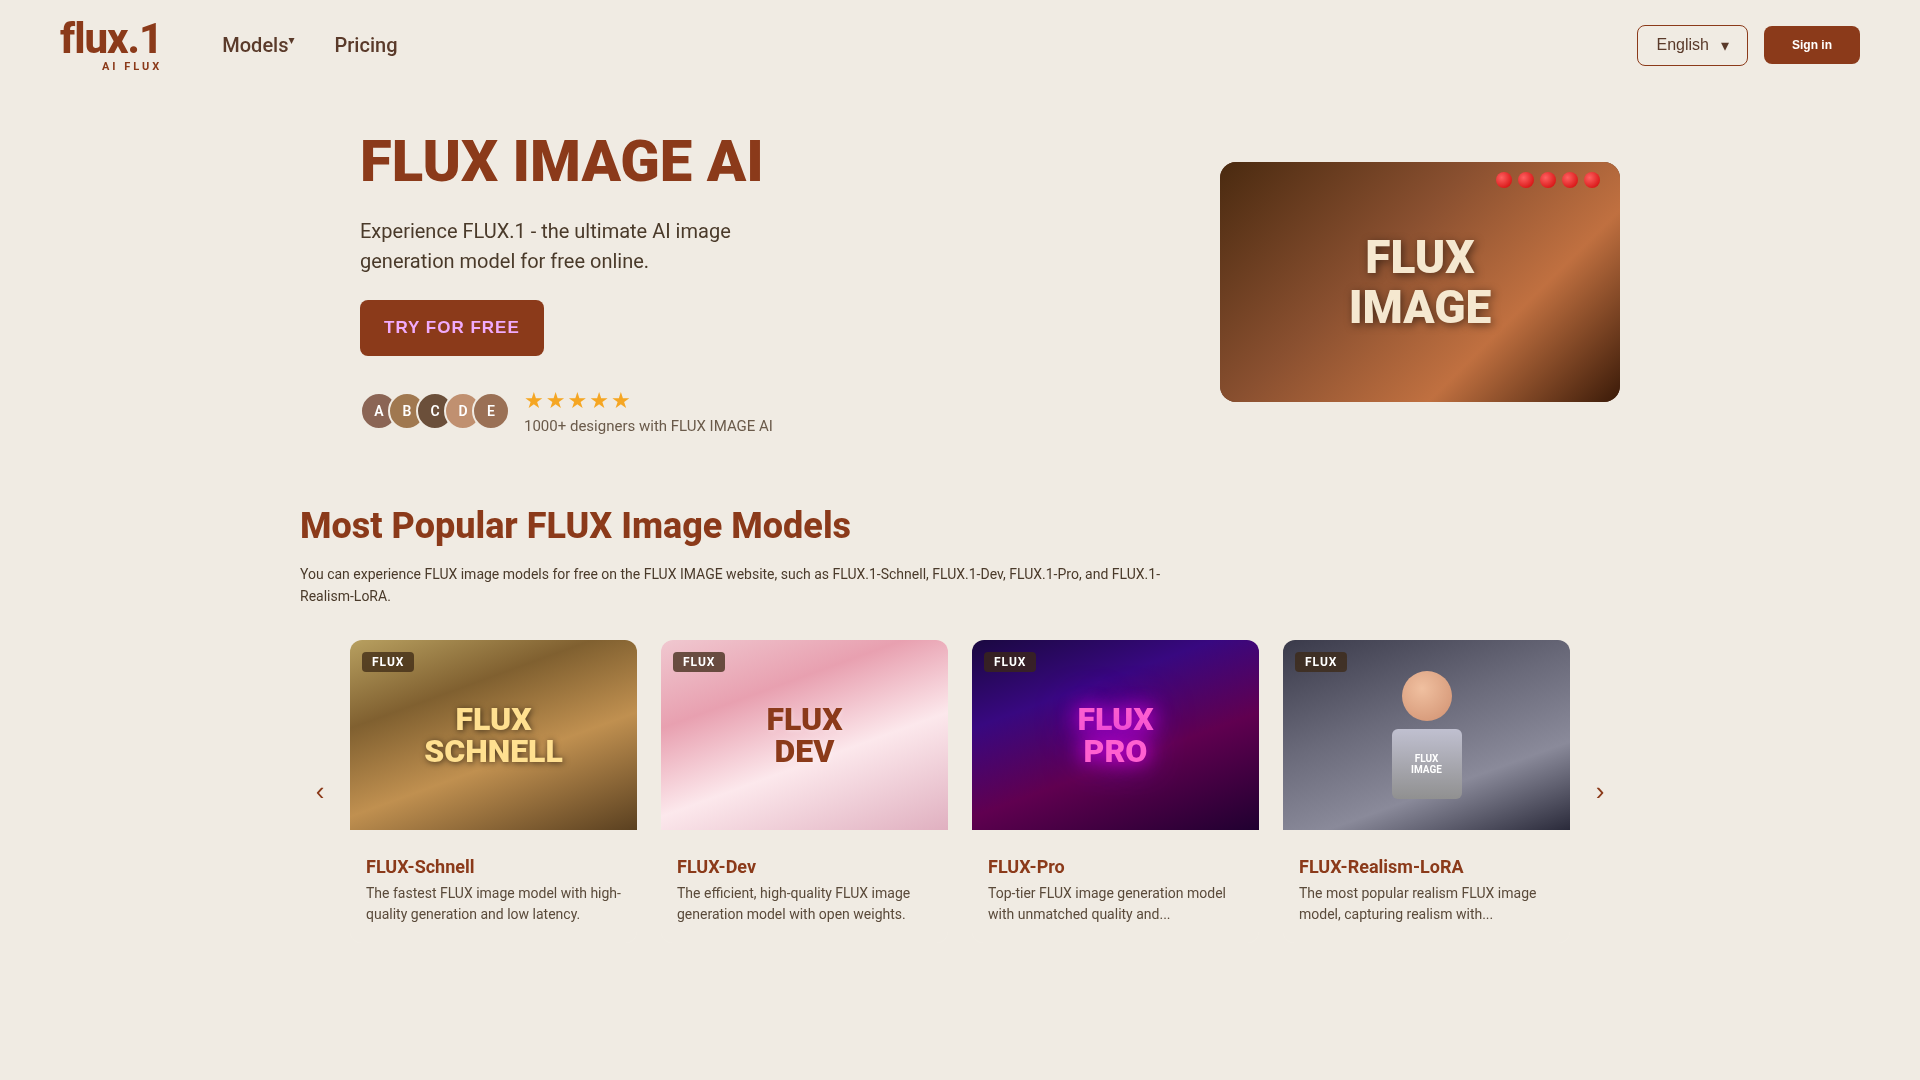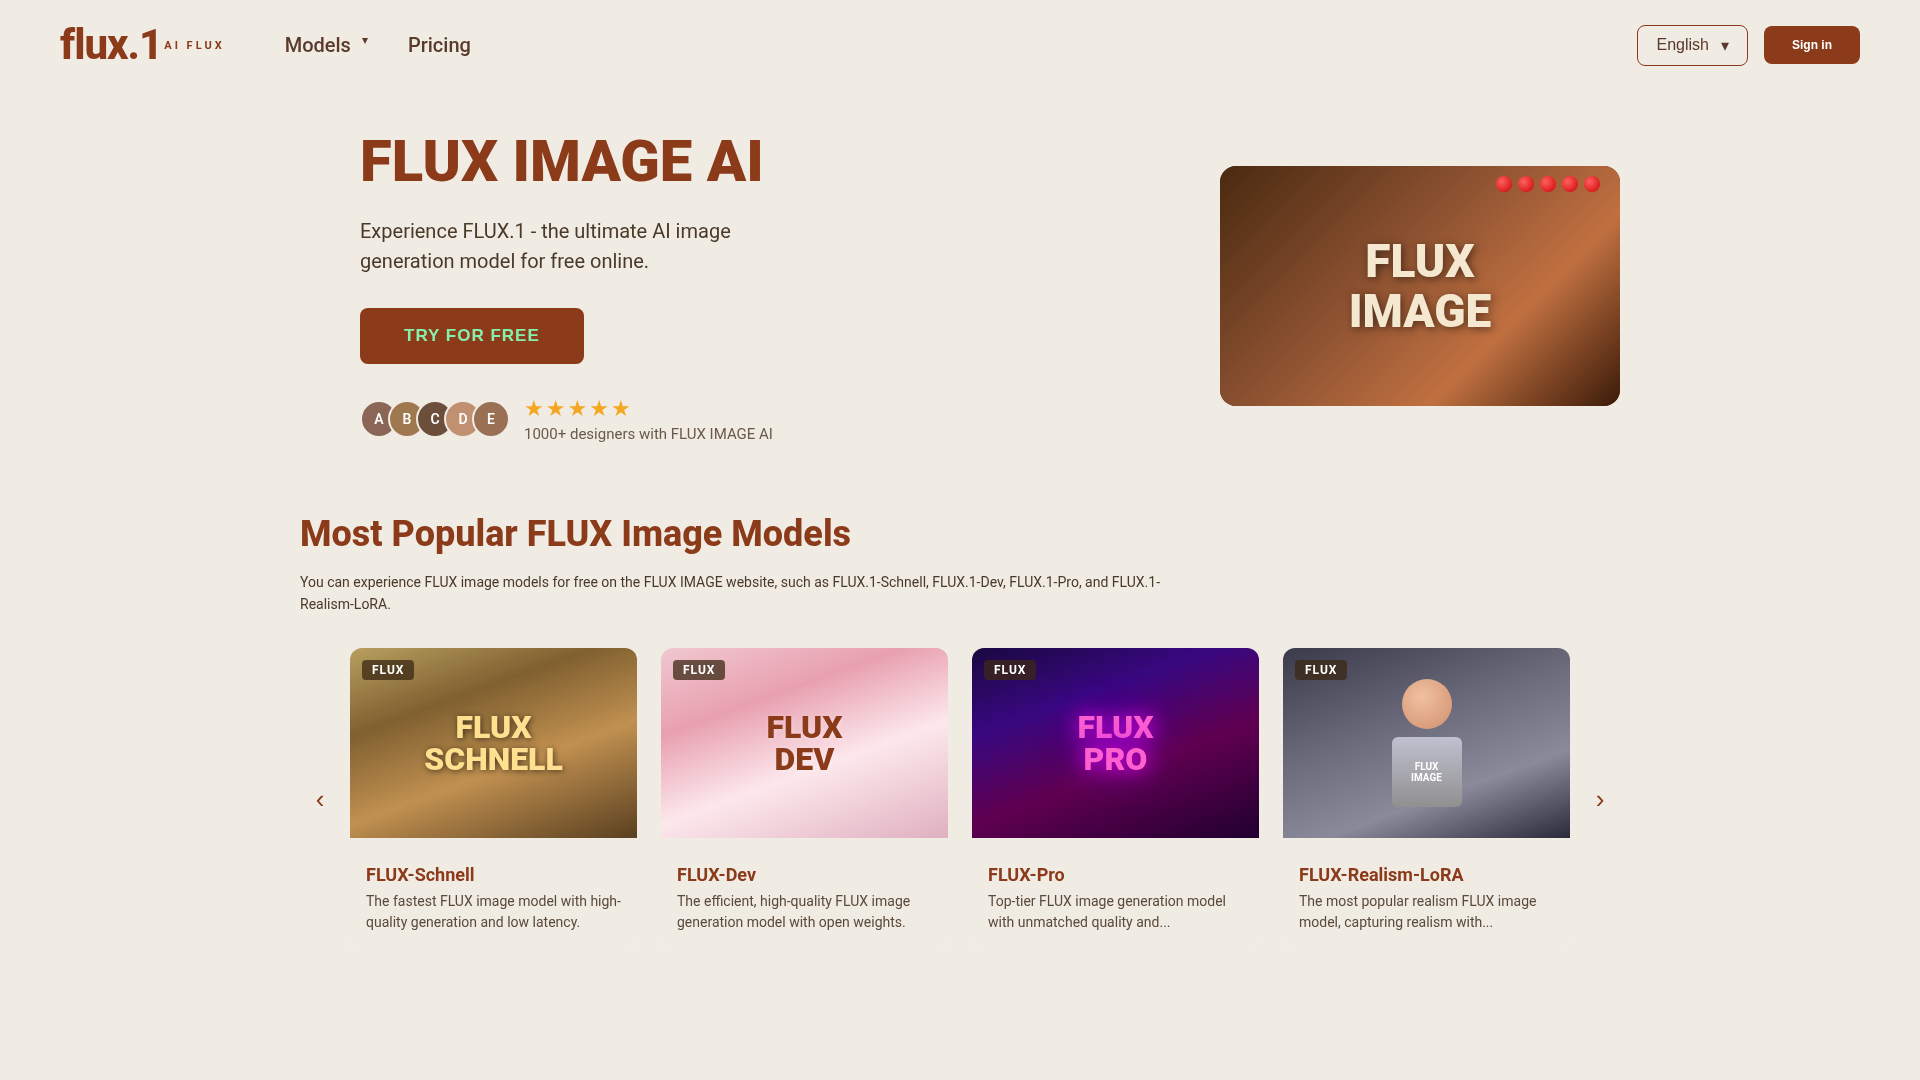--- a/index.html
+++ b/index.html
@@ -24,22 +24,22 @@
     }
 
     .nav-left {
       display: flex;
       align-items: center;
       gap: 60px;
     }
 
     .logo-container {
       display: flex;
-      flex-direction: row;
-      align-items: center;
+      flex-direction: column;
+      align-items: flex-end;
     }
 
     .logo-text {
       font-size: 42px;
       font-weight: 800;
       color: #8b3a1a;
       letter-spacing: -1px;
       line-height: 1;
     }
 
@@ -61,21 +61,21 @@
       font-size: 20px;
       font-weight: 500;
       color: #5a3a2a;
       text-decoration: none;
       cursor: pointer;
     }
 
     .nav-link-models {
       display: flex;
       align-items: flex-start;
-      gap: 11px;
+      gap: 0;
     }
 
     .chevron {
       font-size: 12px;
     }
 
     .nav-right {
       display: flex;
       align-items: center;
       gap: 16px;
@@ -125,28 +125,28 @@
       font-weight: 900;
       color: #8b3a1a;
       line-height: 1.1;
       margin-bottom: 22px;
     }
 
     .hero-desc {
       font-size: 20px;
       color: #4a3a2a;
       line-height: 1.5;
-      margin-bottom: 32px;
+      margin-bottom: 24px;
     }
 
     .try-btn {
       background-color: #8b3a1a;
-      color: #86efac;
+      color: #f0abfc;
       border: none;
-      padding: 18px 44px;
+      padding: 18px 24px;
       border-radius: 8px;
       font-size: 17px;
       font-weight: 700;
       cursor: pointer;
       letter-spacing: 1px;
       margin-bottom: 32px;
     }
 
     .social-proof {
       display: flex;

